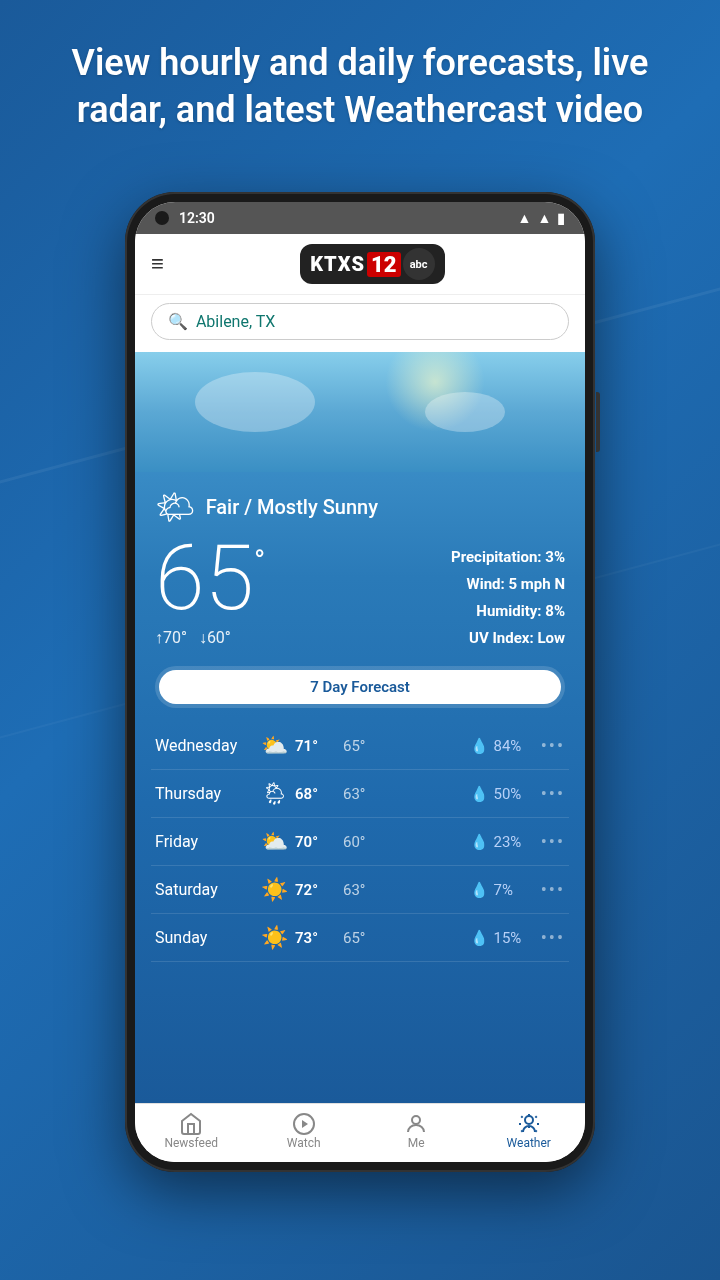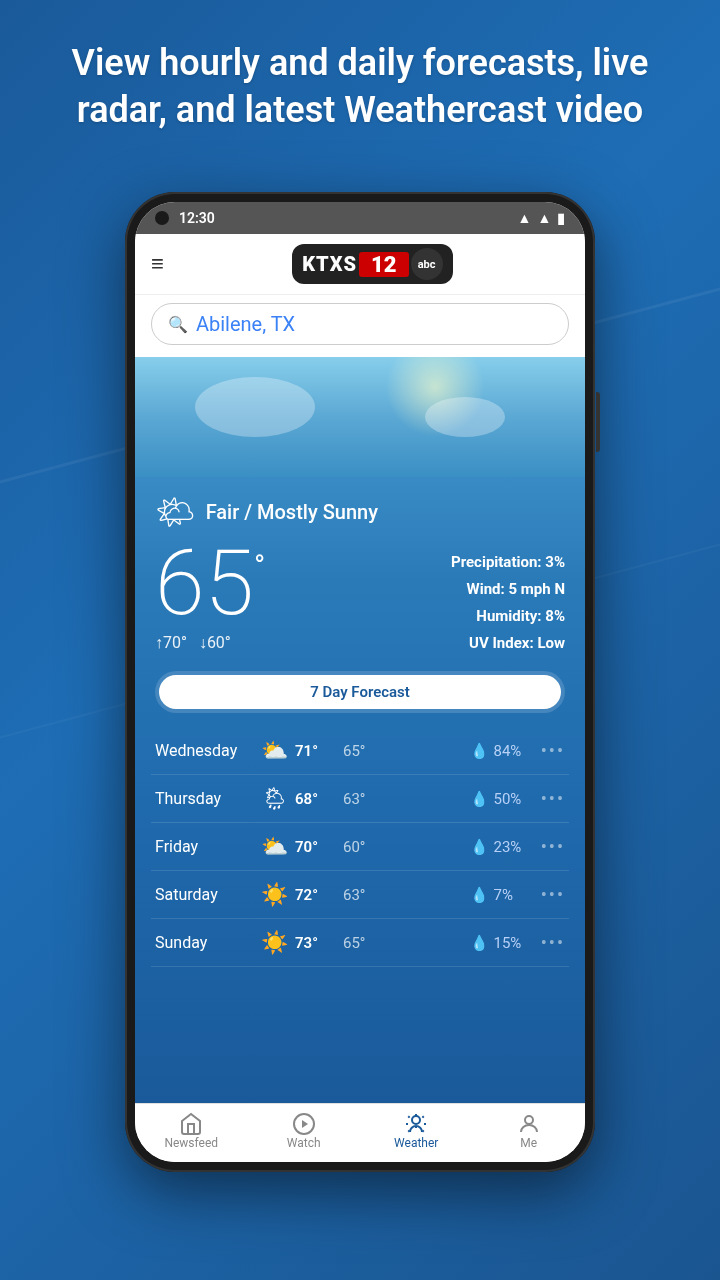--- a/index.html
+++ b/index.html
@@ -110,21 +110,21 @@
       color: white;
       font-size: 20px;
       font-weight: 900;
       letter-spacing: 1px;
     }
     .logo-12 {
       background: #cc0000;
       color: white;
       font-size: 22px;
       font-weight: 900;
-      padding: 0 12px;
+      padding: 0 4px;
       border-radius: 3px;
     }
     .logo-abc {
       background: #333;
       border-radius: 50%;
       width: 32px;
       height: 32px;
       display: flex;
       align-items: center;
       justify-content: center;
@@ -143,22 +143,22 @@
       display: flex;
       align-items: center;
       padding: 8px 16px;
       gap: 8px;
     }
     .search-icon-svg {
       color: #888;
       font-size: 16px;
     }
     .search-text {
-      font-size: 20px;
-      color: #3b82f6;
+      font-size: 16px;
+      color: #0f766e;
     }
     .weather-main {
       flex: 1;
       background: linear-gradient(180deg, #4a9fd4 0%, #2a7ab8 30%, #1f6aad 60%, #1a5a9a 100%);
       display: flex;
       flex-direction: column;
       overflow: hidden;
       position: relative;
     }
     .weather-sky {
@@ -523,31 +523,31 @@
     <span class="nav-label ">Newsfeed</span>
   </div>
           <div class="nav-item">
     <div class="nav-icon " style="color:#888; width:24px; height:24px;"><svg width="24" height="24" viewBox="0 0 24 24" fill="none" stroke="currentColor" stroke-width="2">
                 <circle cx="12" cy="12" r="10"></circle>
                 <polygon points="10,8 16,12 10,16 10,8" fill="currentColor" stroke="none"></polygon>
               </svg></div>
     <span class="nav-label ">Watch</span>
   </div>
           <div class="nav-item">
+    <div class="nav-icon " style="color:#888; width:24px; height:24px;"><svg width="24" height="24" viewBox="0 0 24 24" fill="none" stroke="currentColor" stroke-width="2">
+                <circle cx="12" cy="8" r="4"></circle>
+                <path d="M4 20c0-4 3.6-7 8-7s8 3 8 7"></path>
+              </svg></div>
+    <span class="nav-label ">Me</span>
+  </div>
+          <div class="nav-item">
     <div class="nav-icon active" style="color:#1a5a9a; width:24px; height:24px;"><svg width="24" height="24" viewBox="0 0 24 24" fill="none" stroke="currentColor" stroke-width="2">
                 <circle cx="12" cy="8" r="4"></circle>
                 <path d="M6 20a6 6 0 1112 0"></path>
                 <path d="M12 2v2M12 14v2M4.22 4.22l1.42 1.42M18.36 18.36l1.42 1.42M2 12h2M20 12h2M4.22 19.78l1.42-1.42M18.36 5.64l1.42-1.42"></path>
               </svg></div>
     <span class="nav-label active">Weather</span>
   </div>
-          <div class="nav-item">
-    <div class="nav-icon " style="color:#888; width:24px; height:24px;"><svg width="24" height="24" viewBox="0 0 24 24" fill="none" stroke="currentColor" stroke-width="2">
-                <circle cx="12" cy="8" r="4"></circle>
-                <path d="M4 20c0-4 3.6-7 8-7s8 3 8 7"></path>
-              </svg></div>
-    <span class="nav-label ">Me</span>
-  </div>
         </div>
 
     </div>
   </div>
 </div>
 
 </body></html>

